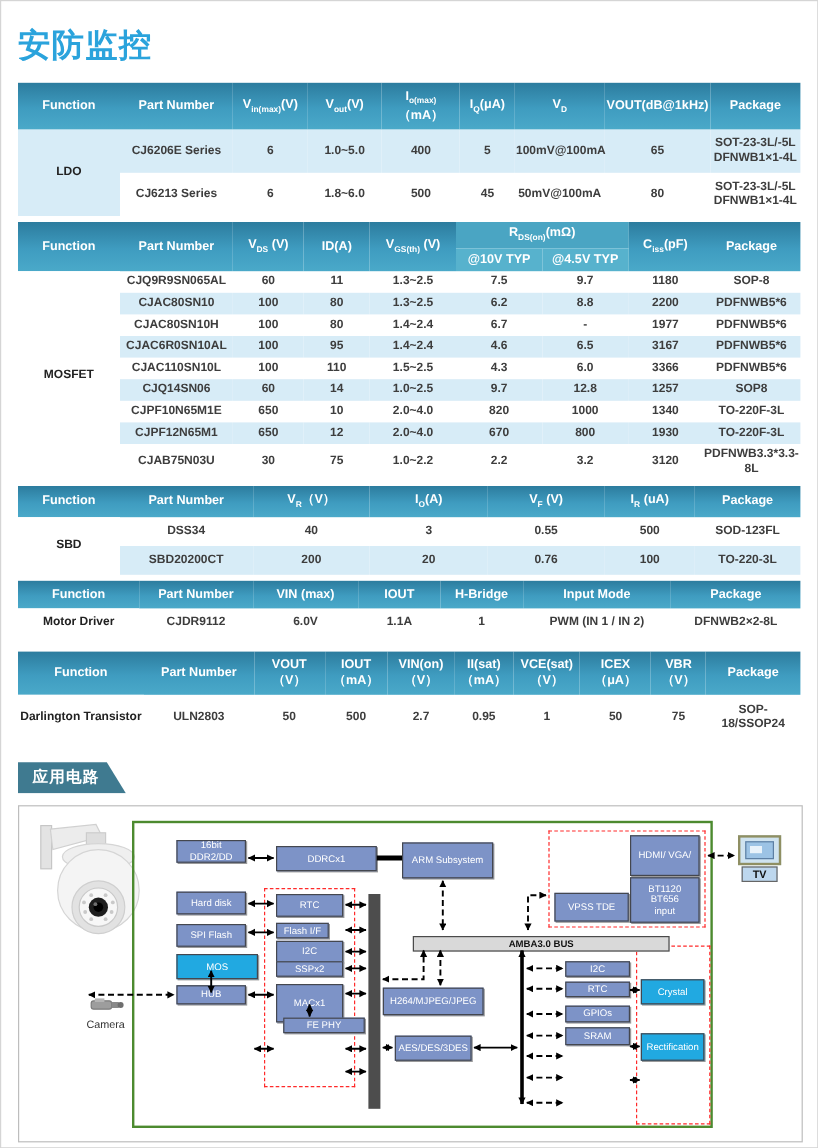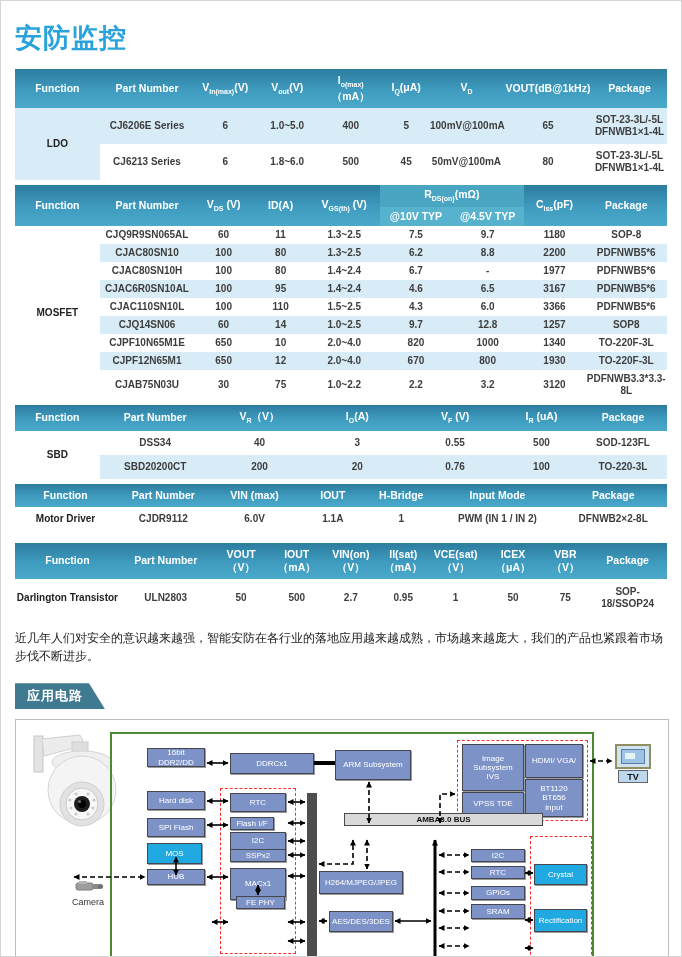--- a/index.html
+++ b/index.html
@@ -343,21 +343,20 @@
           <td>2.7</td>
           <td>0.95</td>
           <td>1</td>
           <td>50</td>
           <td>75</td>
           <td>SOP-18/SSOP24</td>
         </tr>
       </tbody>
     </table>
 
-  <div class="intro-text">近几年人们对安全的意识越来越强，智能安防在各行业的落地应用越来越成熟，市场越来越庞大，我们的产品也紧跟着市场步伐不断进步。</div>
   <div>
     <span class="badge">应用电路</span>
   </div>
 
   <div class="diagram">
 
     <svg style="position:absolute;left:14px;top:10px" width="92" height="114" viewBox="0 0 92 114">
       <rect x="4" y="6" width="9" height="36" fill="#e3e3e3" stroke="#c6c6c6"></rect>
       <polygon points="12,9 50,5 55,15 14,26" fill="#ececec" stroke="#d0d0d0"></polygon>
       <rect x="42" y="12" width="16" height="14" fill="#dedede" stroke="#cccccc"></rect>
@@ -393,43 +392,40 @@
     <div class="green-box"></div>
 
     <div class="redbox" style="left:441px;top:20px;width:131px;height:81px"></div>
     <div class="redbox" style="left:204px;top:68px;width:76px;height:166px"></div>
     <div class="redbox" style="left:514px;top:116px;width:62px;height:149px"></div>
 
     <div class="blk" style="left:131px;top:28px;width:58px;height:19px">16bit
 DDR2/DD</div>
     <div class="blk" style="left:214px;top:33px;width:84px;height:21px">DDRCx1</div>
     <div class="blk" style="left:319px;top:30px;width:76px;height:30px">ARM Subsystem</div>
-    <div class="blk" style="left:446px;top:24px;width:62px;height:47px">Image
-Subsystem
-IVS</div>
     <div class="blk" style="left:509px;top:24px;width:58px;height:34px">HDMI/ VGA/</div>
     <div class="blk" style="left:509px;top:59px;width:58px;height:38px">BT1120
 BT656
 input</div>
     <div class="blk" style="left:446px;top:72px;width:62px;height:24px">VPSS  TDE</div>
 
     <div class="blk" style="left:131px;top:71px;width:58px;height:19px">Hard disk</div>
     <div class="blk" style="left:131px;top:98px;width:58px;height:19px">SPI  Flash</div>
-    <div class="blk cyan" style="left:131px;top:123px;width:55px;height:21px">MOS</div>
+    <div class="blk cyan" style="left:131px;top:123px;width:68px;height:21px">MOS</div>
     <div class="blk" style="left:131px;top:149px;width:58px;height:16px">HUB</div>
 
     <div class="blk" style="left:214px;top:73px;width:56px;height:19px">RTC</div>
     <div class="blk" style="left:214px;top:97px;width:44px;height:13px">Flash I/F</div>
     <div class="blk" style="left:214px;top:112px;width:56px;height:18px">I2C</div>
     <div class="blk" style="left:214px;top:129px;width:56px;height:13px">SSPx2</div>
     <div class="blk" style="left:214px;top:148px;width:56px;height:32px">MACx1</div>
-    <div class="blk" style="left:220px;top:176px;width:49px;height:13px">FE PHY</div>
+    <div class="blk" style="left:220px;top:176px;width:68px;height:13px">FE PHY</div>
 
     <div class="darkbar" style="left:291px;top:73px;width:10px;height:179px"></div>
-    <div class="amba" style="left:328px;top:93px;width:199px;height:13px">AMBA3.0 BUS</div>
+    <div class="amba" style="left:328px;top:108px;width:214px;height:13px">AMBA3.0 BUS</div>
 
     <div class="blk" style="left:303px;top:151px;width:84px;height:23px">H264/MJPEG/JPEG</div>
     <div class="blk" style="left:313px;top:191px;width:64px;height:21px">AES/DES/3DES</div>
 
     <div class="blk" style="left:455px;top:129px;width:54px;height:13px">I2C</div>
     <div class="blk" style="left:455px;top:146px;width:54px;height:13px">RTC</div>
     <div class="blk" style="left:455px;top:166px;width:54px;height:14px">GPIOs</div>
     <div class="blk" style="left:455px;top:184px;width:54px;height:15px">SRAM</div>
 
     <div class="blk cyan" style="left:518px;top:144px;width:53px;height:21px">Crystal</div>

